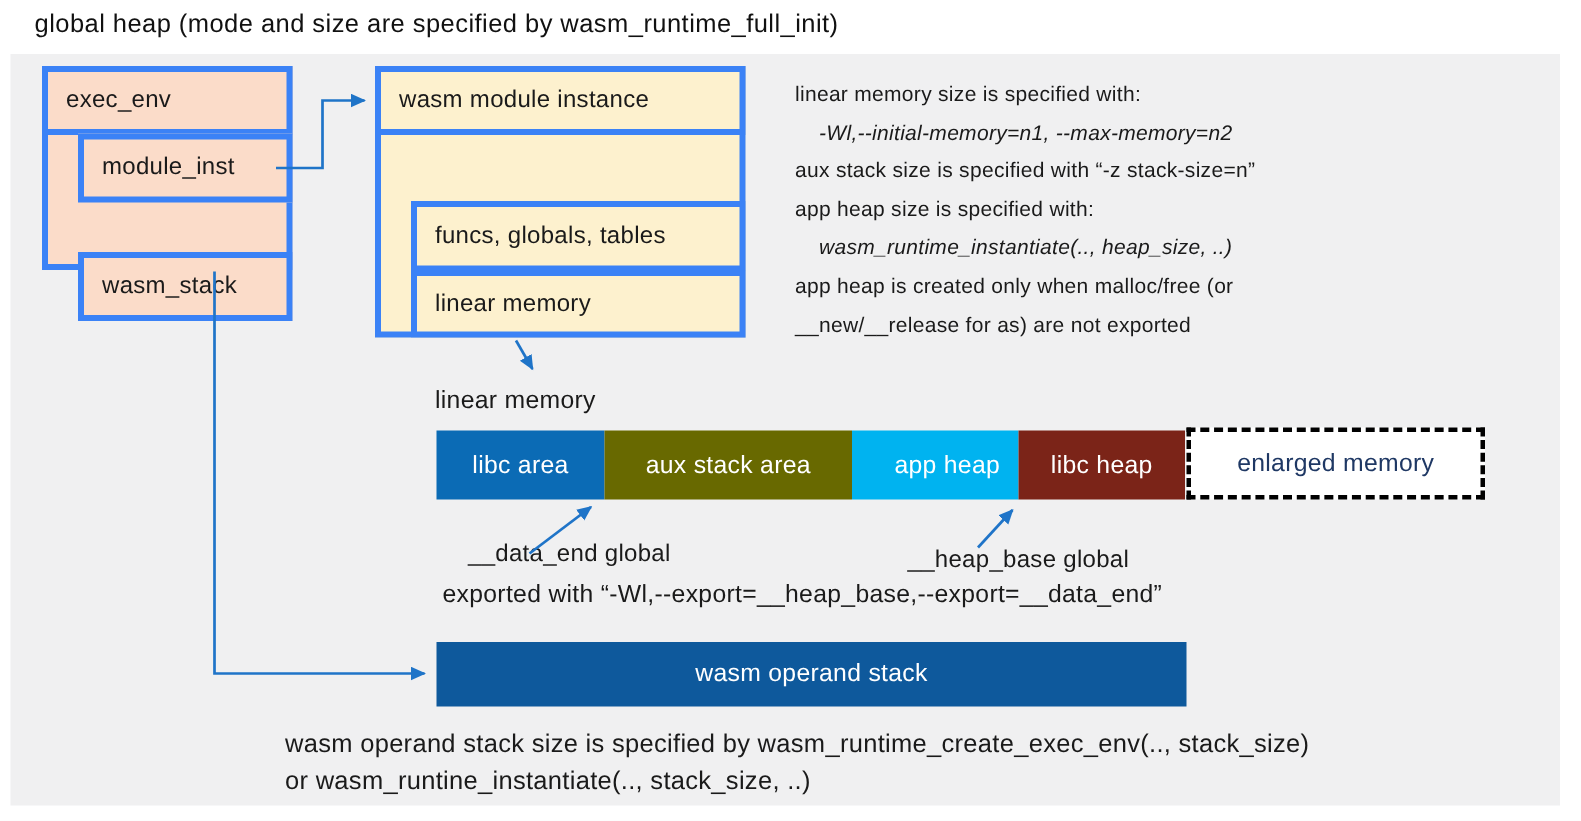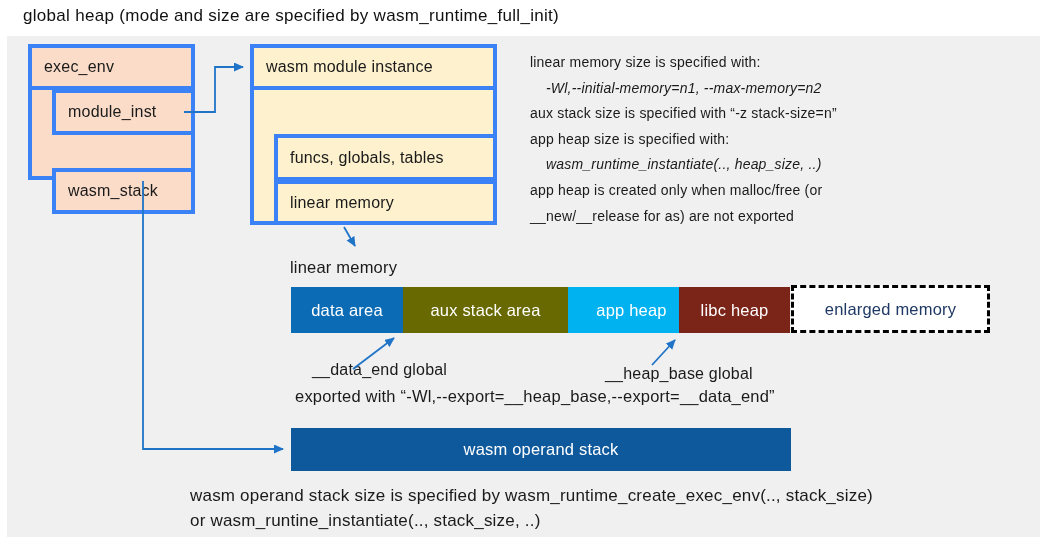--- a/index.html
+++ b/index.html
@@ -101,21 +101,21 @@
     <div class="line indent">-Wl,--initial-memory=n1, --max-memory=n2</div>
     <div class="line">aux stack size is specified with “-z stack-size=n”</div>
     <div class="line">app heap size is specified with:</div>
     <div class="line indent">wasm_runtime_instantiate(.., heap_size, ..)</div>
     <div class="line">app heap is created only when malloc/free (or</div>
     <div class="line">__new/__release for as) are not exported</div>
   </div>
 
   <div class="lm-label">linear memory</div>
 
-  <div class="seg seg-data" style="background: rgb(11, 107, 181); color: rgb(255, 255, 255);">data area</div>
+  <div class="seg seg-data" style="background: rgb(11, 107, 181); color: rgb(255, 255, 255);">libc area</div>
   <div class="seg seg-aux" style="background: rgb(104, 105, 0); color: rgb(255, 255, 255);">aux stack area</div>
   <div class="seg seg-app" style="background: rgb(0, 179, 240); color: rgb(255, 255, 255); padding-left: 16px;">app heap</div>
   <div class="seg seg-libc" style="background: rgb(123, 36, 24); color: rgb(255, 255, 255);">libc heap</div>
   <div class="seg seg-enlarged" style="background: rgb(255, 255, 255); color: rgb(31, 56, 100);">enlarged memory</div>
 
   <div class="under-label data-end-label">__data_end global</div>
   <div class="under-label heap-base-label">__heap_base global</div>
   <div class="under-label export-note">exported with “-Wl,--export=__heap_base,--export=__data_end”</div>
 
   <div class="op-bar" style="background: rgb(14, 89, 156);">wasm operand stack</div>

